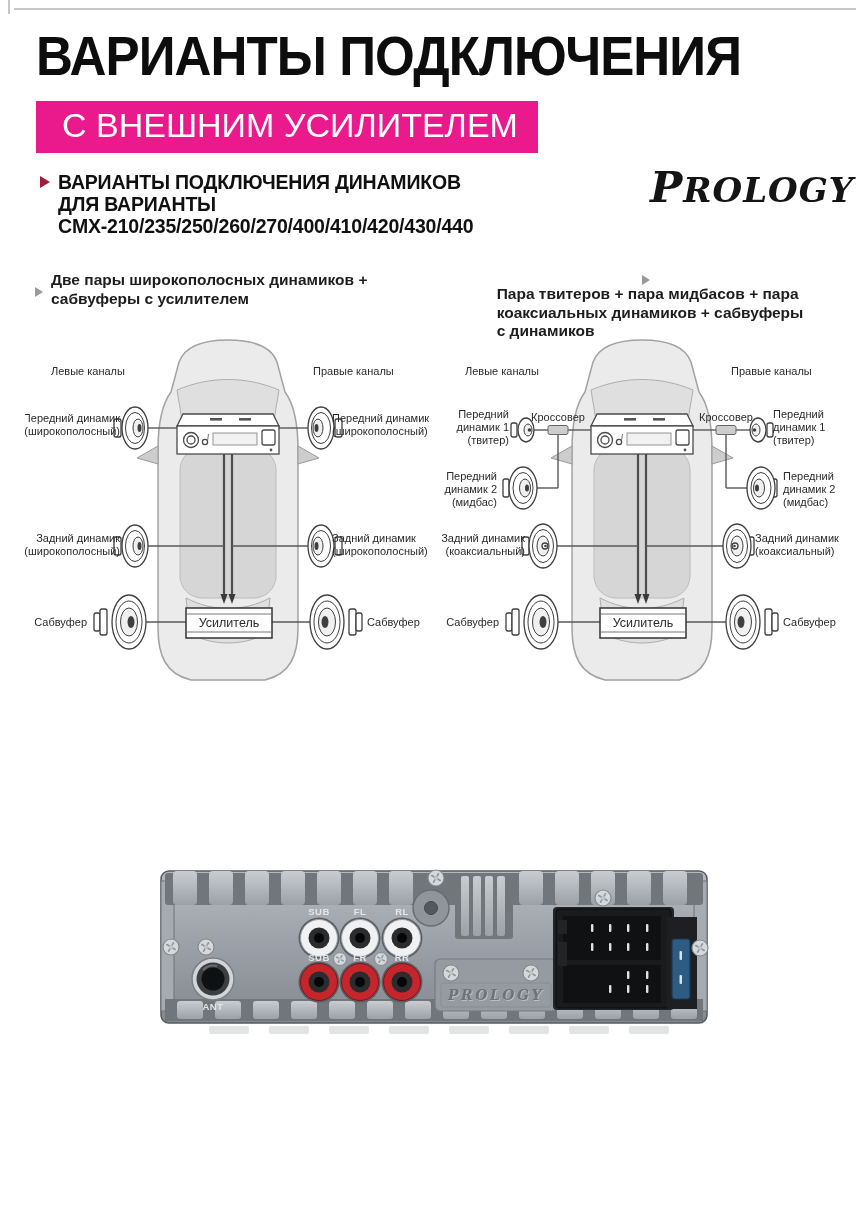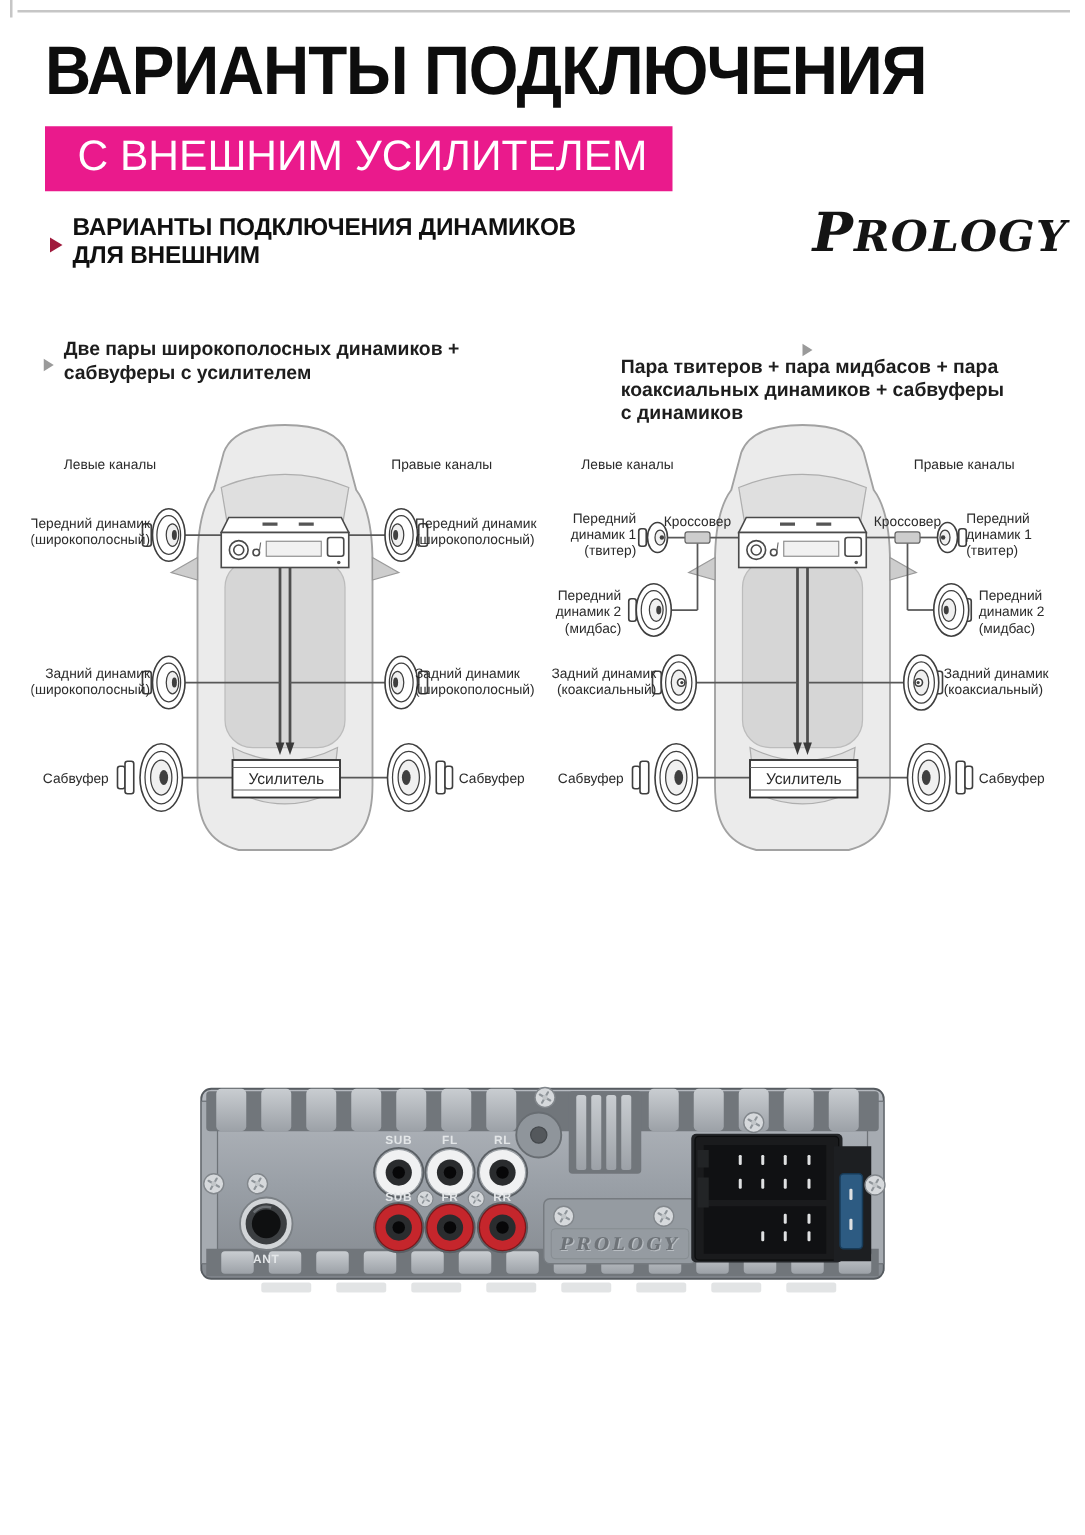--- a/index.html
+++ b/index.html
@@ -10,21 +10,21 @@
   .left-tick{position:absolute;left:8px;top:0;width:2px;height:14px;background:#c6c6c6;}
 
   .page-title{position:absolute;left:36px;top:24px;font-size:55px;font-weight:bold;
               letter-spacing:-1px;white-space:nowrap;color:#0d0d0d;
               transform:scaleX(0.93);transform-origin:left top;}
 
   .banner{position:absolute;left:36px;top:101px;background:#ea1a8c;color:#fff;
           font-size:34px;font-weight:normal;padding:5px 20px 8px 26px;white-space:nowrap;
           letter-spacing:0;}
 
-  .section-head{position:absolute;left:40px;top:171px;display:flex;align-items:center;}
+  .section-head{position:absolute;left:40px;top:171px;display:flex;align-items:flex-start;}
   .tri-red{width:0;height:0;border-style:solid;border-width:6px 0 6px 10px;
            border-color:transparent transparent transparent #a01b3d;margin:5px 8px 0 0;flex:none;}
   .section-lines{font-size:19.5px;font-weight:bold;line-height:22px;color:#101010;letter-spacing:-0.2px;}
 
   .brand-logo{position:absolute;right:14px;top:162px;font-family:"DejaVu Serif",serif;
               font-style:italic;font-weight:bold;font-size:34px;letter-spacing:1px;color:#141414;}
   .brand-logo::first-letter{font-size:43px;}
 
   .diag-head{position:absolute;top:271px;display:flex;align-items:center;}
   .diag-head.left{left:35px;width:400px;}
@@ -73,21 +73,22 @@
 <div class="left-tick"></div>
 
 <div class="page-title">ВАРИАНТЫ ПОДКЛЮЧЕНИЯ</div>
 
 <div class="banner">С ВНЕШНИМ УСИЛИТЕЛЕМ</div>
 
 <div class="section-head">
   <span class="tri-red"></span>
   <div class="section-lines">
     <div>ВАРИАНТЫ ПОДКЛЮЧЕНИЯ ДИНАМИКОВ</div>
-    <div>ДЛЯ ВНЕШНИМ</div>
+    <div>ДЛЯ ВАРИАНТЫ</div>
+    <div>CMX-210/235/250/260/270/400/410/420/430/440</div>
   </div>
 </div>
 
 <div class="brand-logo">PROLOGY</div>
 
 <div class="diag-head left">
   <span class="tri-gray"></span>
   <div class="diag-lines">
     <div>Две пары широкополосных динамиков +</div>
     <div>сабвуферы с усилителем</div>

